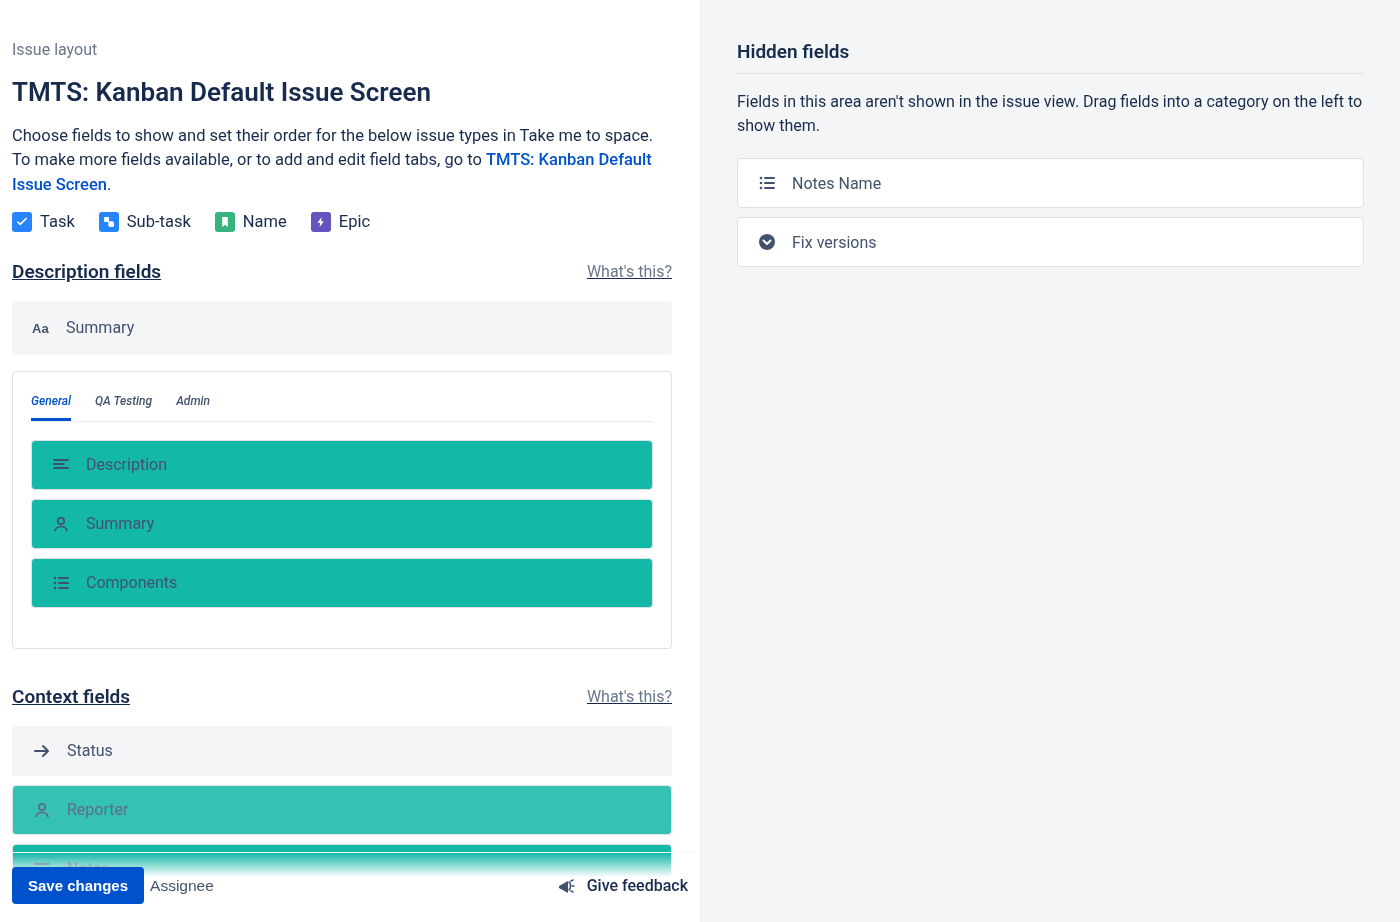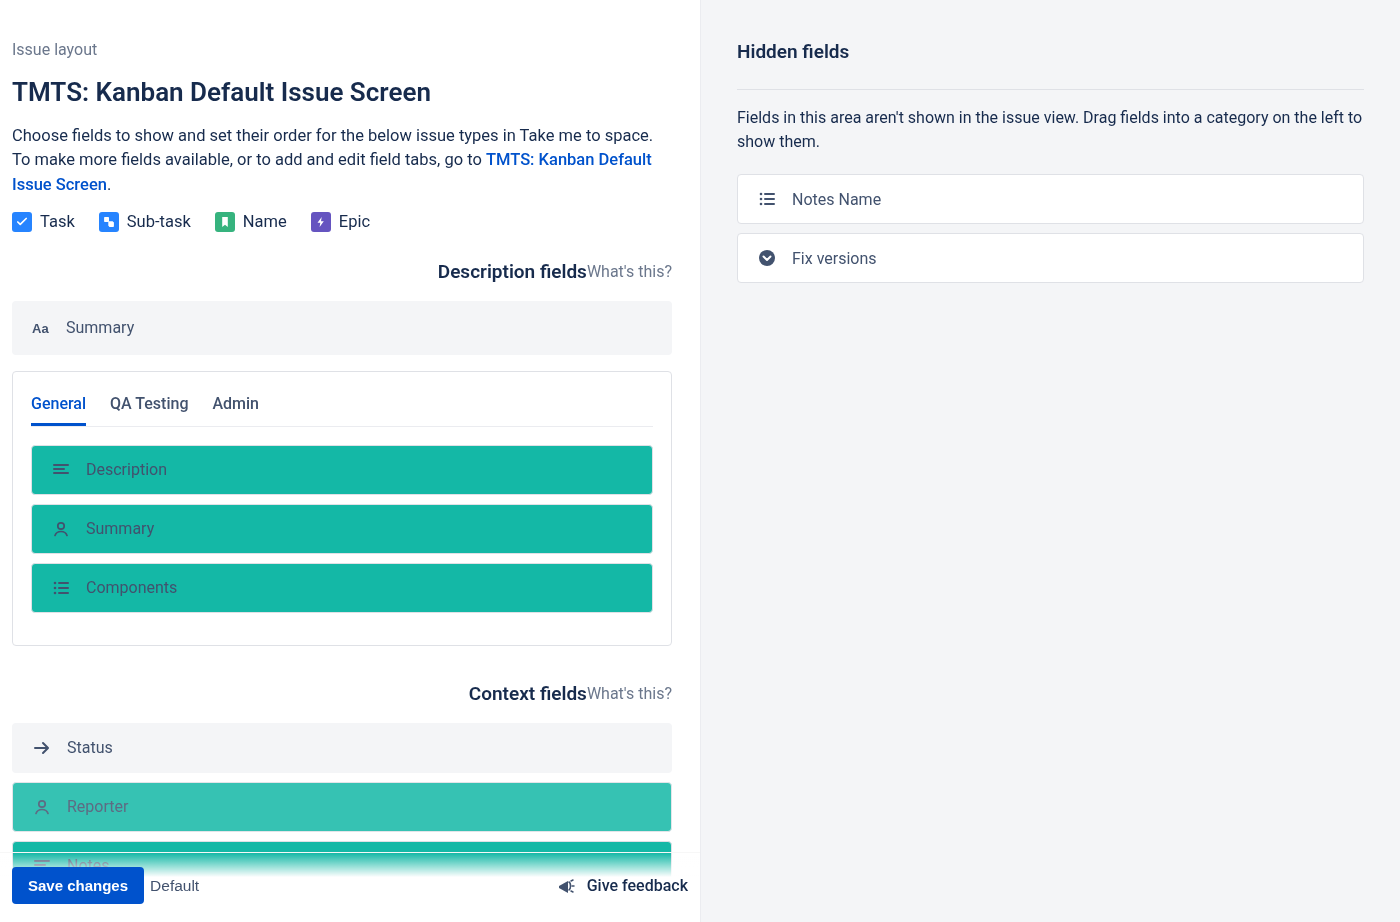--- a/index.html
+++ b/index.html
@@ -7,38 +7,38 @@
   body { width:1400px; height:922px; overflow:hidden; display:flex; }
   .left { width:700px; padding:40px 28px 0 12px; position:relative; display:flex; flex-direction:column; }
   .right { flex:1; background:#F4F5F7; padding:40px 36px 0 36px; border-left:1px solid #EBECF0; }
   .breadcrumb { color:#6B778C; font-size:16px; margin-bottom:18px; }
   h1 { font-size:26px; font-weight:600; margin:0 0 14px 0; color:#172B4D; }
   .intro { font-size:16.5px; color:#172B4D; line-height:1.5; margin-bottom:14px; }
   .intro a { color:#0052CC; text-decoration:none; font-weight:500; }
   .types { display:flex; gap:24px; align-items:center; margin-bottom:28px; flex-wrap:wrap; }
   .type { display:flex; align-items:center; gap:8px; font-size:16.5px; }
   .type-icon { width:20px; height:20px; border-radius:3px; display:flex; align-items:center; justify-content:center; color:#fff; }
-  .section-head { display:flex; justify-content:flex-end; align-items:center; margin-bottom:18px; }
+  .section-head { display:flex; justify-content:space-between; align-items:center; margin-bottom:18px;text-decoration:underline; }
   .section-head h2 { font-size:19px; font-weight:600; margin:0; }
   .whats-this { color:#6B778C; font-size:16px; cursor:pointer; }
   .fixed-card { background:#F4F5F7; border-radius:4px; padding:16px 18px; display:flex; align-items:center; gap:14px; margin-bottom:16px; }
   .tabs-card { border:1px solid #DFE1E6; border-radius:4px; padding:18px 18px 24px 18px; margin-bottom:36px; }
   .tabs { display:flex; gap:24px; border-bottom:1px solid #EBECF0; margin-bottom:18px; }
-  .tab { font-size:16px; padding:4px 0 10px 0; color:#42526E; font-weight:500; cursor:pointer; border-bottom:3px solid transparent; }
+  .tab { font-size:12px; padding:4px 0 10px 0; color:#42526E; font-weight:500; cursor:pointer; border-bottom:3px solid transparent;font-style:italic; }
   .tab.active { color:#0052CC; border-bottom-color:#0052CC; }
   .field-card { border:1px solid #DFE1E6; border-radius:4px; padding:13px 18px; display:flex; align-items:center; gap:14px; margin-bottom:9px; background:#14b8a6; cursor:grab; }
-  .field-card:last-child { margin-bottom:8px; }
+  .field-card:last-child { margin-bottom:16px; }
   .field-label { font-size:16px; color:#42526E; }
   .icon { width:22px; height:22px; display:flex; align-items:center; justify-content:center; color:#42526E; flex-shrink:0; }
   .scrollable { flex:1; overflow-y:auto; padding-bottom:8px; }
   .footer { position:absolute; bottom:0; left:0; right:0; padding:14px 12px 18px 12px; display:flex; align-items:center; background:linear-gradient(to top, #fff 65%, rgba(255,255,255,0)); border-top:1px solid rgba(0,0,0,0.03); }
   .btn-primary { background:#0052CC; color:#fff; border:none; border-radius:4px; padding:10px 16px; font-size:15px; font-weight:600; cursor:pointer; }
   .btn-subtle { background:transparent; border:none; color:#42526E; font-size:15.5px; font-weight:500; cursor:pointer; }
   .feedback { margin-left:auto; display:flex; align-items:center; gap:10px; color:#172B4D; font-size:16px; font-weight:500; cursor:pointer; }
-  .right h2 { font-size:19px; font-weight:600; margin:0 0 26px 0; }
+  .right h2 { font-size:19px; font-weight:600; margin:0 0 10px 0; }
   .right-divider { border:none; border-top:1px solid #DFE1E6; margin:0 0 14px 0; }
   .right-intro { font-size:16px; color:#172B4D; line-height:1.5; margin-bottom:20px; }
   .hidden-card { background:#fff; border:1px solid #DFE1E6; border-radius:4px; padding:13px 18px; display:flex; align-items:center; gap:14px; margin-bottom:9px; cursor:grab; }
   .context-list .field-card:first-child { background:#F4F5F7; border-color:transparent; }
 </style>
 </head>
 <body>
 
 <svg width="0" height="0" style="position:absolute">
   <defs>
@@ -204,21 +204,21 @@
               <use href="#i-paragraph"></use>
             </svg>
           </span>
         <span class="field-label">Notes</span>
       </div>
     </div>
   </div>
 
   <div class="footer">
     <button class="btn-primary">Save changes</button>
-    <button class="btn-subtle">Default</button>
+    <button class="btn-subtle">Assignee</button>
     <div class="feedback">
       <span class="icon">
           <svg viewBox="0 0 20 20" width="20" height="20">
             <use href="#i-megaphone"></use>
           </svg>
         </span>
       <span>Give feedback</span>
     </div>
   </div>
 </div>

